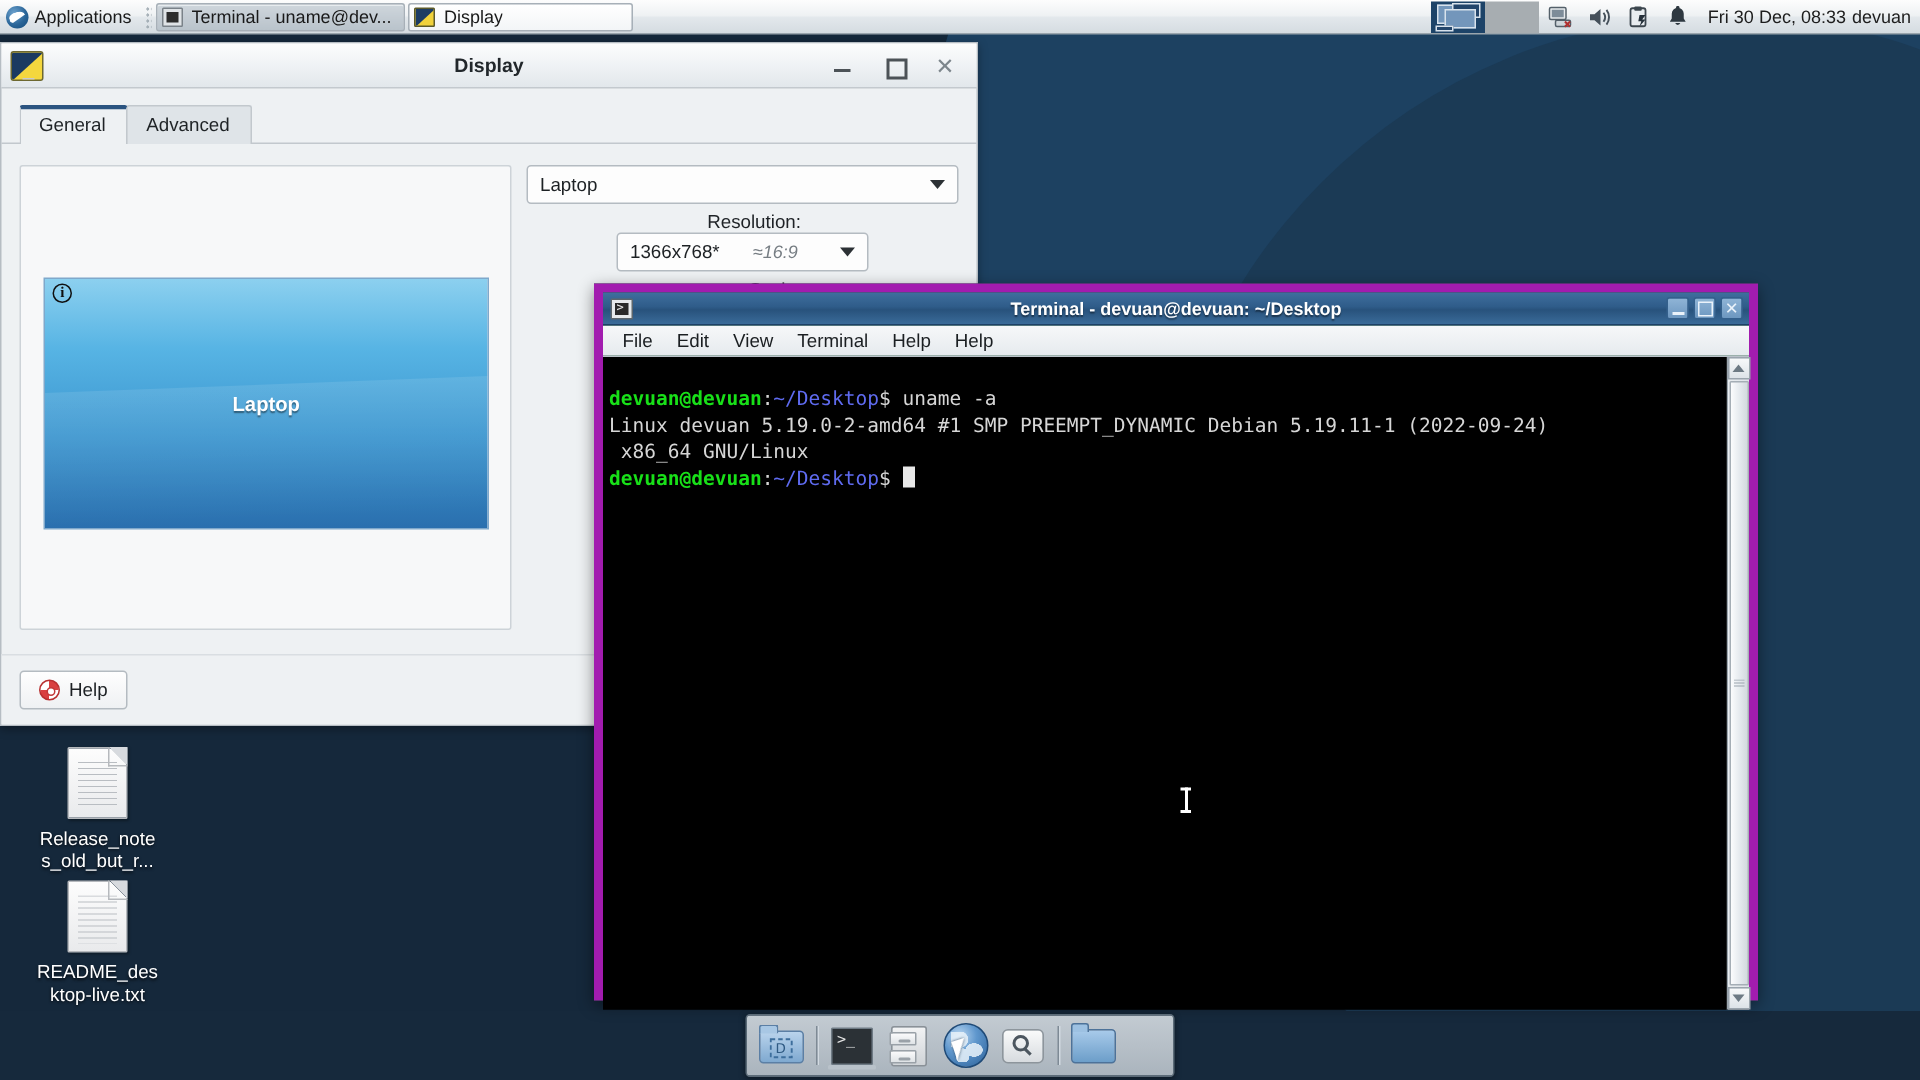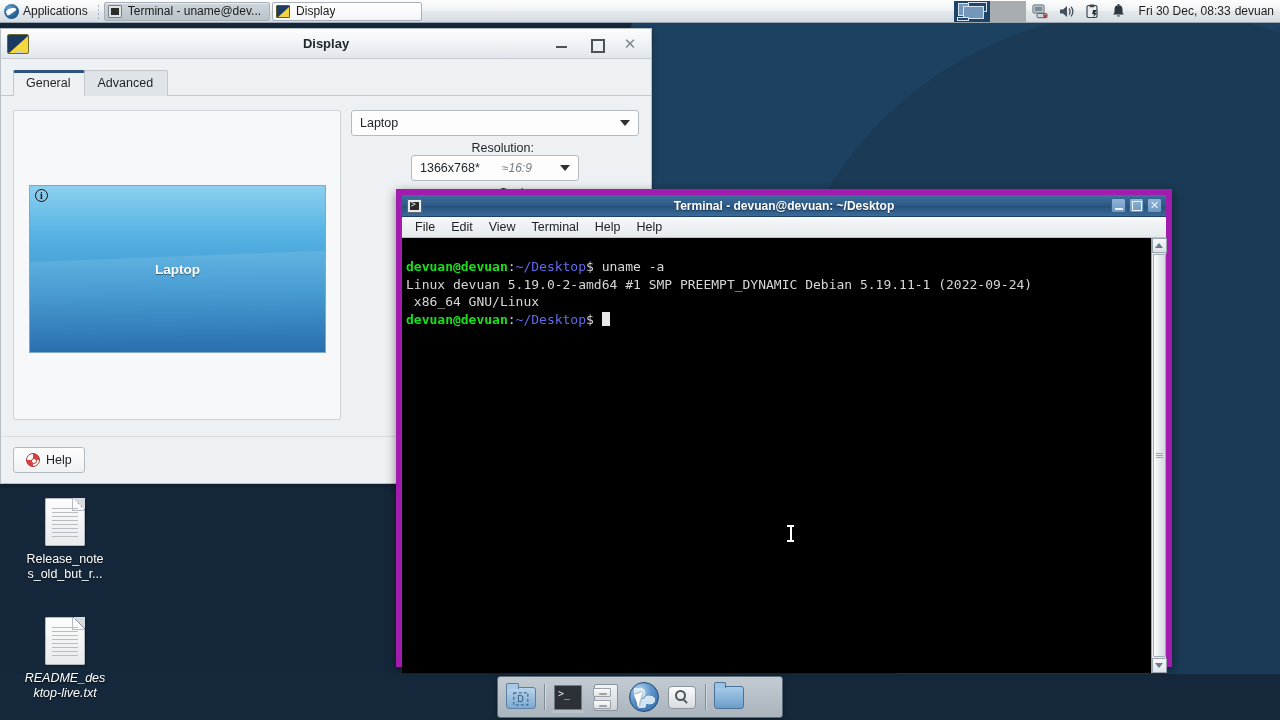--- a/index.html
+++ b/index.html
@@ -458,21 +458,21 @@
 </div>
 
 <div class="desk-icon" style="left:10px; top:498px;">
   <div class="doc-ico">
       <div class="doc-lines"></div>
     </div>
   <div class="desk-label">Release_note</div>
   <div class="desk-label">s_old_but_r...</div>
 </div>
 
-<div class="desk-icon" style="left:10px; top:617px;font-style:italic;">
+<div class="desk-icon" style="left:10px; top:587px;">
   <div class="doc-ico">
       <div class="doc-lines"></div>
     </div>
   <div class="desk-label">README_des</div>
   <div class="desk-label">ktop-live.txt</div>
 </div>
 
 <div class="win" id="display-win">
 
   <div id="display-titlebar">

